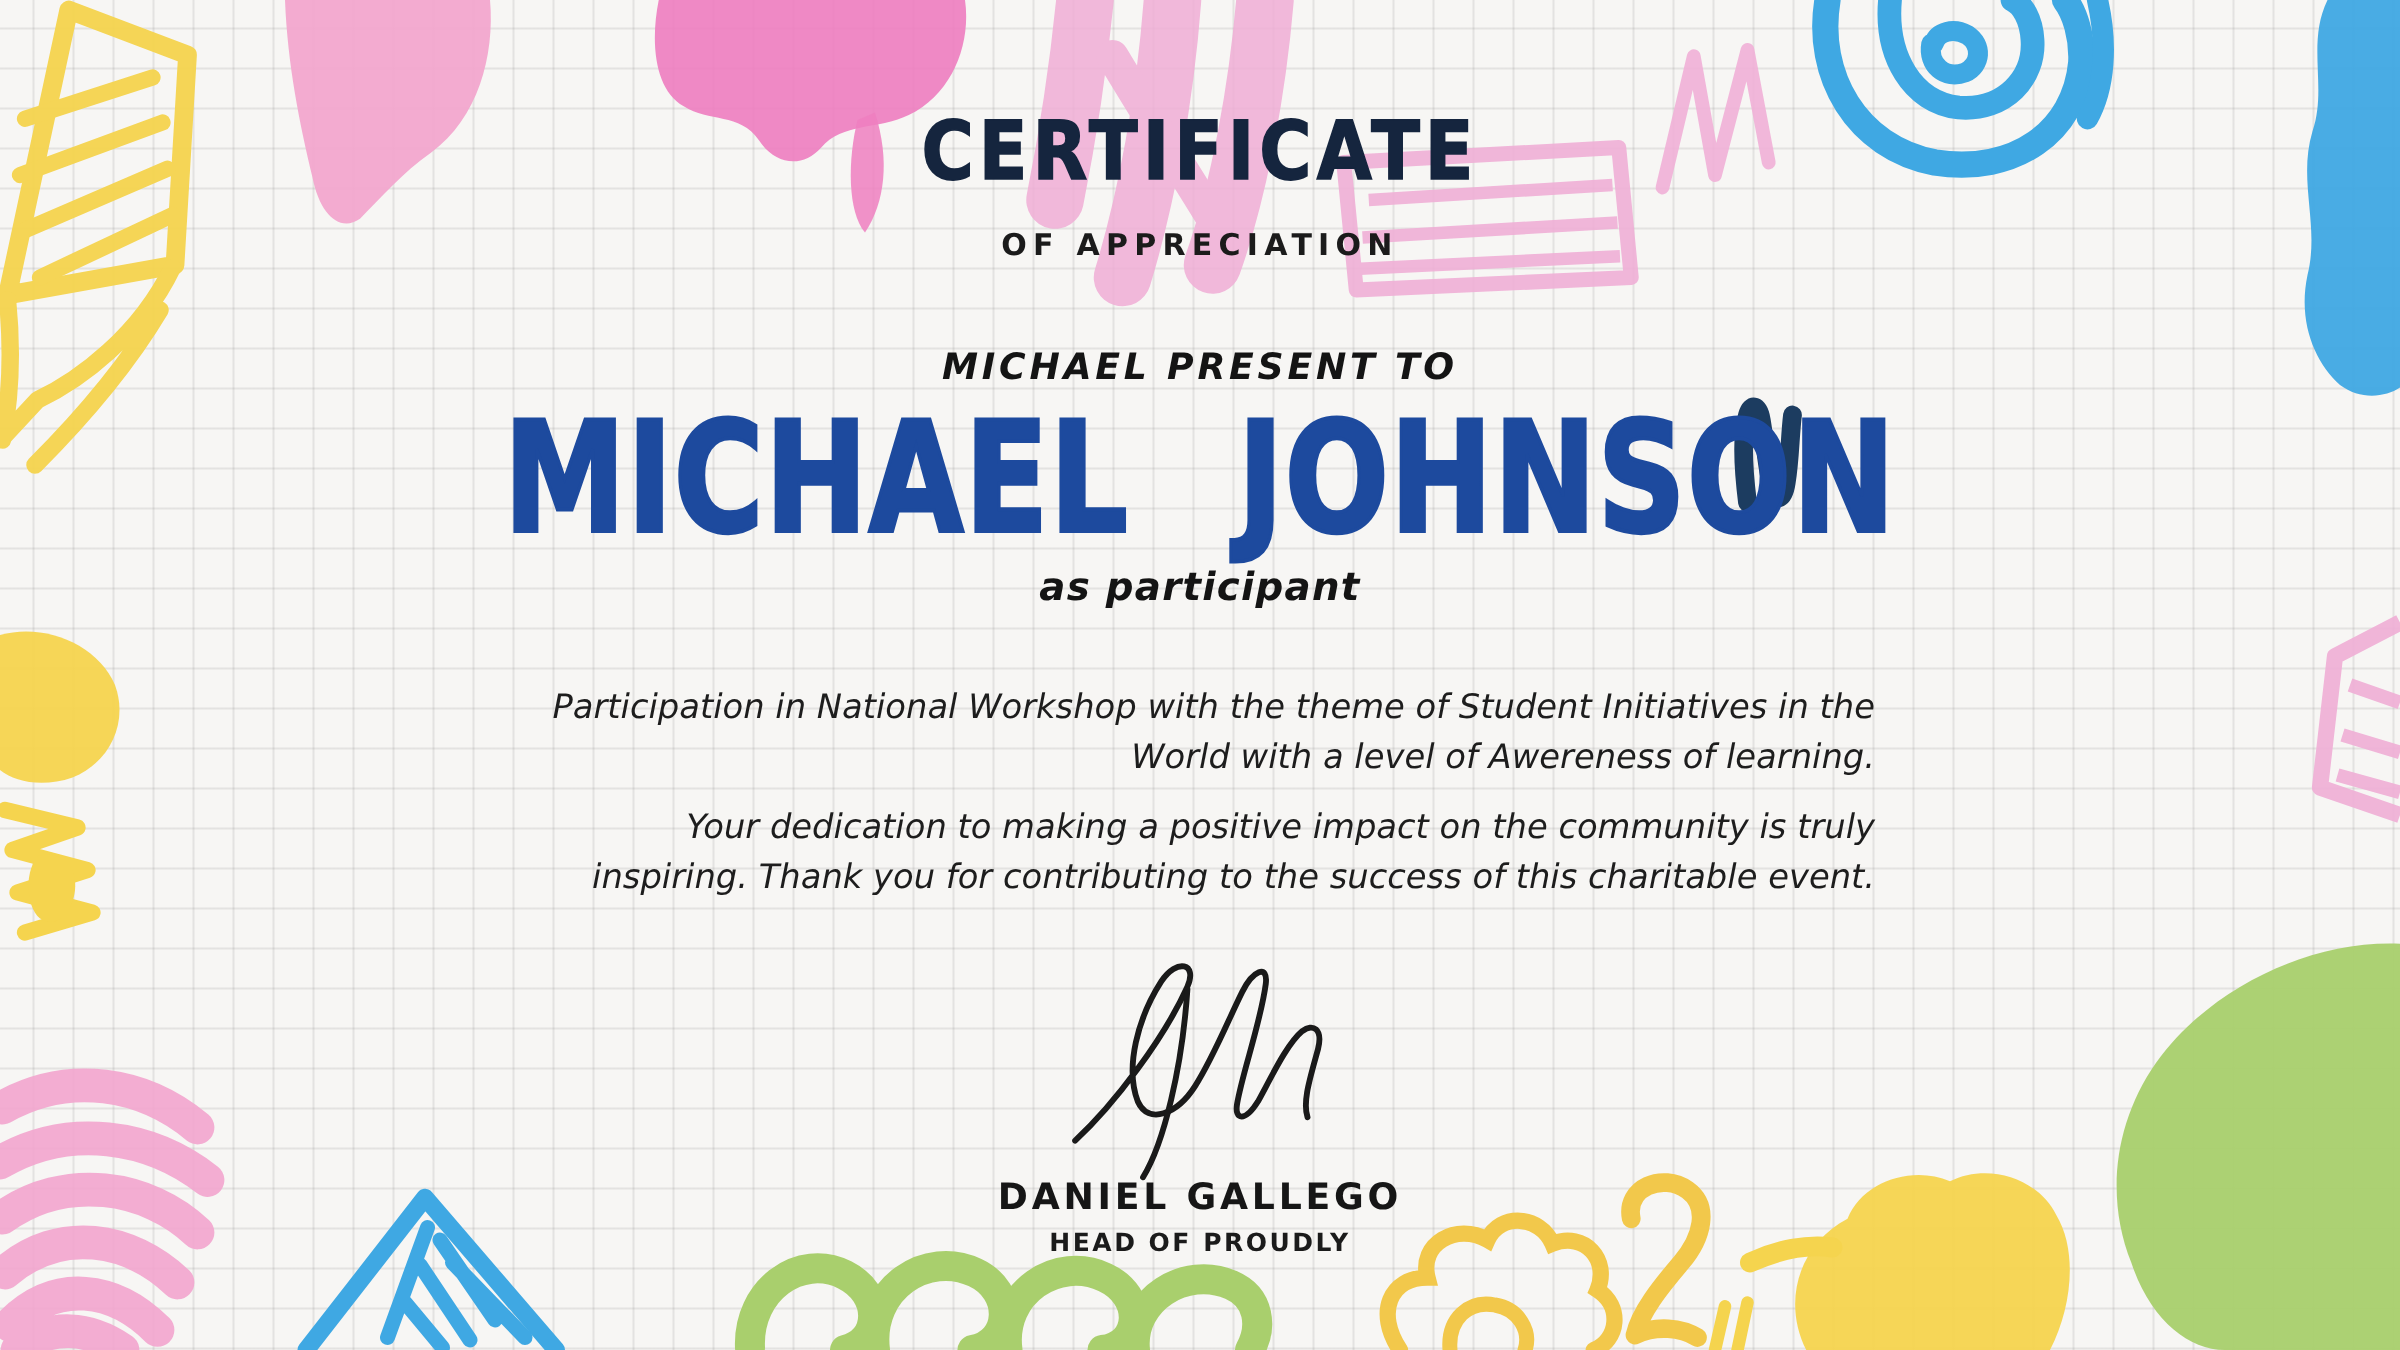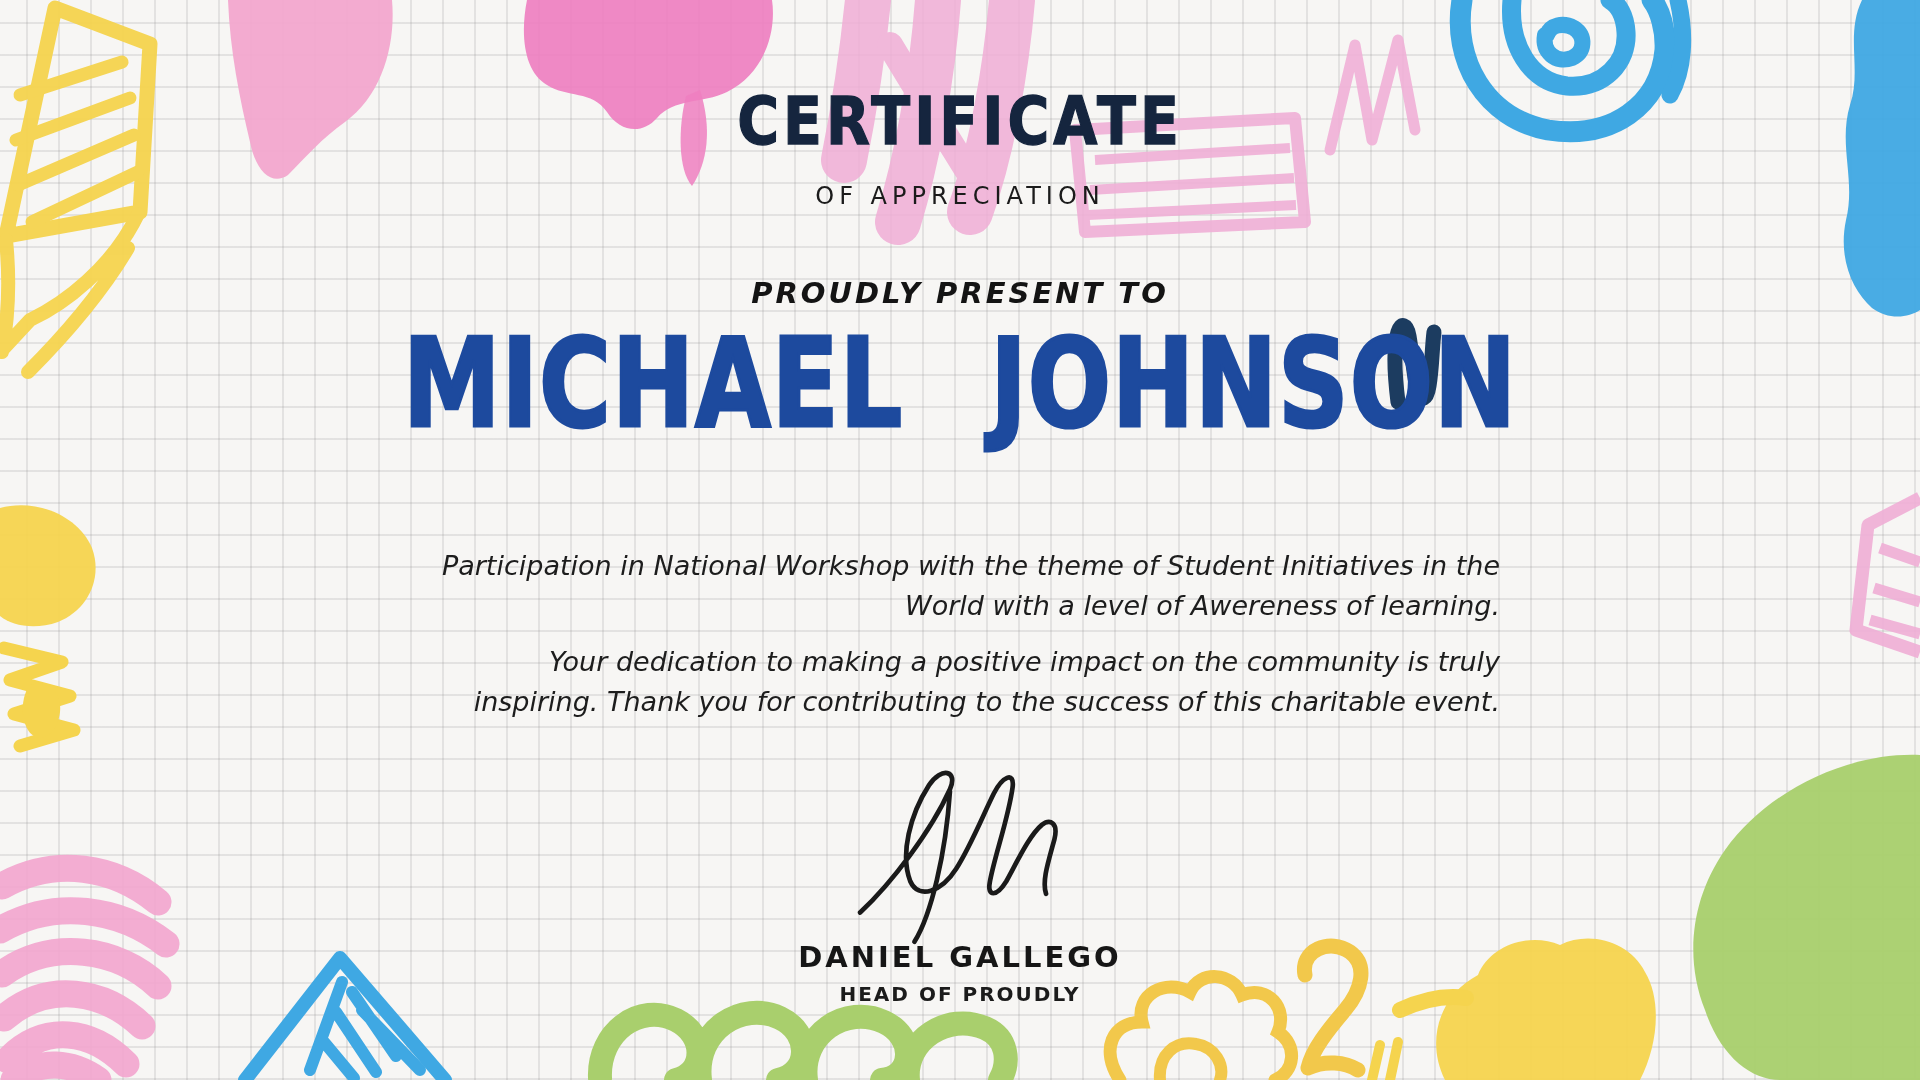--- a/index.html
+++ b/index.html
@@ -15,21 +15,21 @@
     background-position:-6px -10px;
     font-family:"DejaVu Sans", sans-serif;
   }
   .doodles{position:absolute;inset:0;width:1920px;height:1080px;}
   .txt{position:absolute;left:0;width:1920px;text-align:center;white-space:pre-wrap;}
   .title{
     top:84px;font-size:57px;font-weight:bold;letter-spacing:4px;
     color:#15253e;-webkit-text-stroke:1.2px #15253e;
     transform:scaleY(1.14);transform-origin:center top;
   }
-  .subtitle{top:182px;font-size:24px;font-weight:normal;letter-spacing:5px;color:#1b1b1b;}
+  .subtitle{top:182px;font-size:24px;font-weight:bold;letter-spacing:5px;color:#1b1b1b;}
   .present{top:276px;font-size:29px;font-weight:bold;font-style:italic;letter-spacing:3px;color:#141414;}
   .name{
     top:312px;font-size:98px;font-weight:bold;color:#1d4a9e;
     -webkit-text-stroke:2.5px #1d4a9e;
     letter-spacing:1px;word-spacing:52px;
     transform:scaleY(1.25);transform-origin:center top;
   }
   .role{top:452px;font-size:31px;font-weight:bold;font-style:italic;letter-spacing:1px;color:#141414;}
   .body-par{
     position:absolute;left:50%;transform:translateX(-50%);
@@ -135,22 +135,23 @@
       <path fill="none" stroke="#f5d44e" stroke-width="10" stroke-linecap="round" d="M1380,1045 L1372,1080 M1398,1042 L1390,1080"></path>
     </g>
 
     <g>
       <path fill="#a9cf6d" opacity="0.96" d="M1920,755 C1848,752 1768,790 1725,850 C1690,900 1685,960 1705,1010 C1720,1055 1750,1080 1780,1080 L1920,1080 Z"></path>
     </g>
   </svg>
 
   <div class="txt title">CERTIFICATE</div>
   <div class="txt subtitle">OF APPRECIATION</div>
-  <div class="txt present">PROUDLY PRESENT TO</div>
+  <div class="txt present">MICHAEL PRESENT TO</div>
   <div class="txt name">MICHAEL JOHNSON</div>
+  <div class="txt role">as participant</div>
 
   <div class="body-par body1">Participation in National Workshop with the theme of Student Initiatives in the World with a level of Awereness of learning.</div>
   <div class="body-par body2">Your dedication to making a positive impact on the community is truly inspiring. Thank you for contributing to the success of this charitable event.</div>
 
   <svg class="sig" viewBox="0 0 240 180" aria-hidden="true">
     <path fill="none" stroke="#1a1a1a" stroke-width="4.5" stroke-linecap="round" d="M10,148 C40,120 78,70 96,30 C104,12 88,8 76,26 C58,54 48,92 58,118 C66,136 88,128 102,106 C116,84 128,54 138,34 C146,18 158,12 156,28 C152,58 138,96 134,120 C132,132 140,134 150,118 C160,100 172,74 184,64 C192,58 200,62 196,78 C190,100 184,118 188,130"></path>
     <path fill="none" stroke="#1a1a1a" stroke-width="4.5" stroke-linecap="round" d="M96,32 C92,92 78,150 62,176"></path>
   </svg>
 
   <div class="txt signer-name">DANIEL GALLEGO</div>

